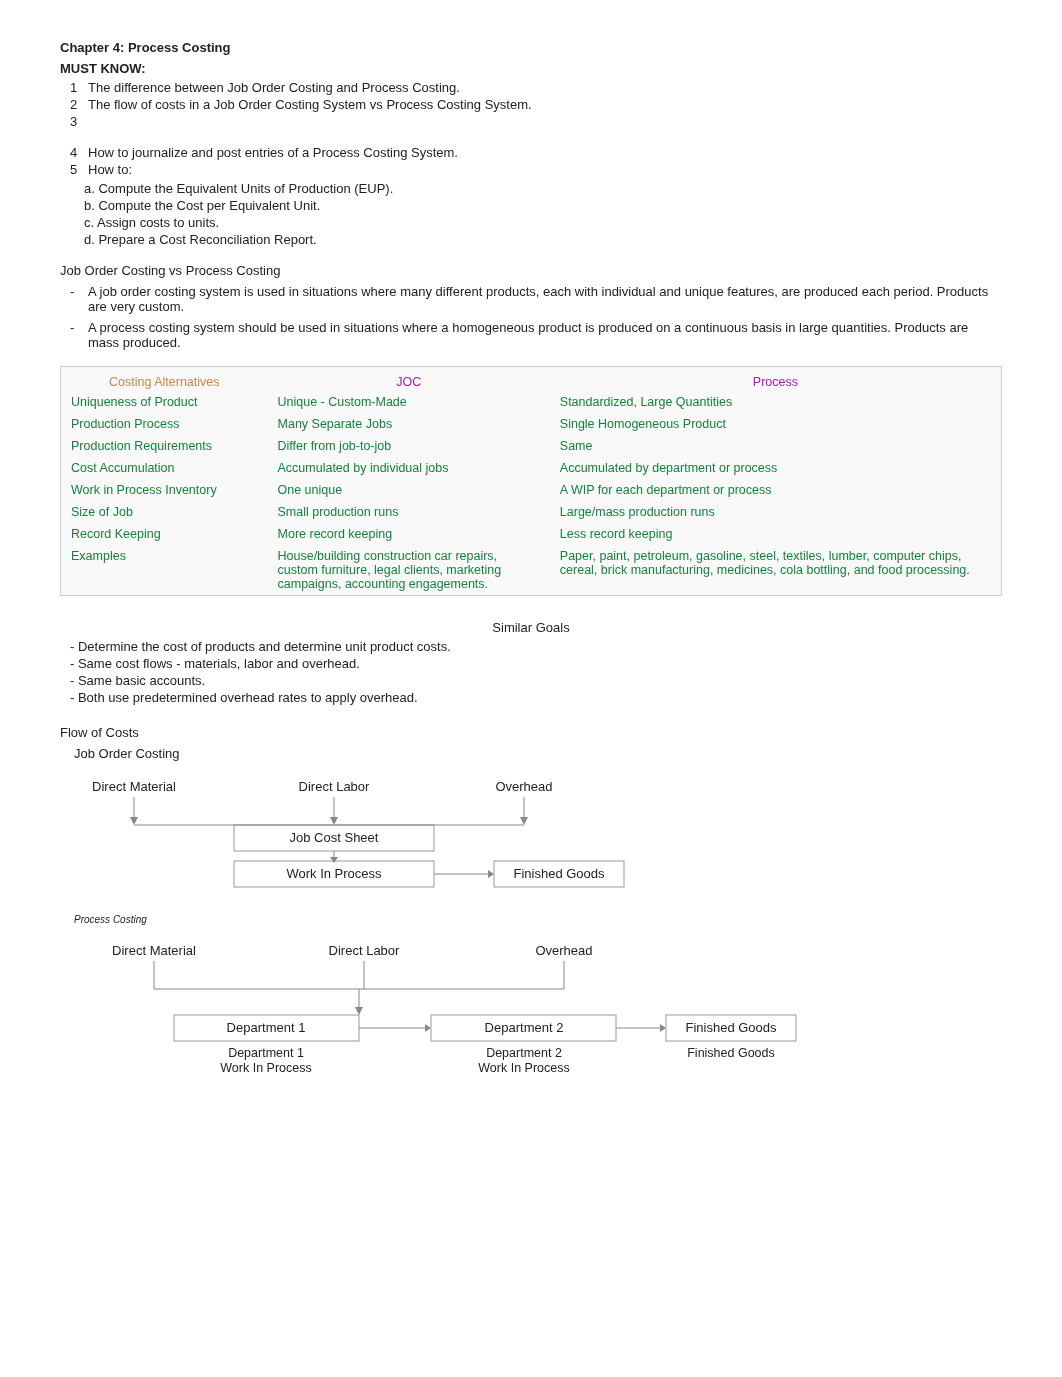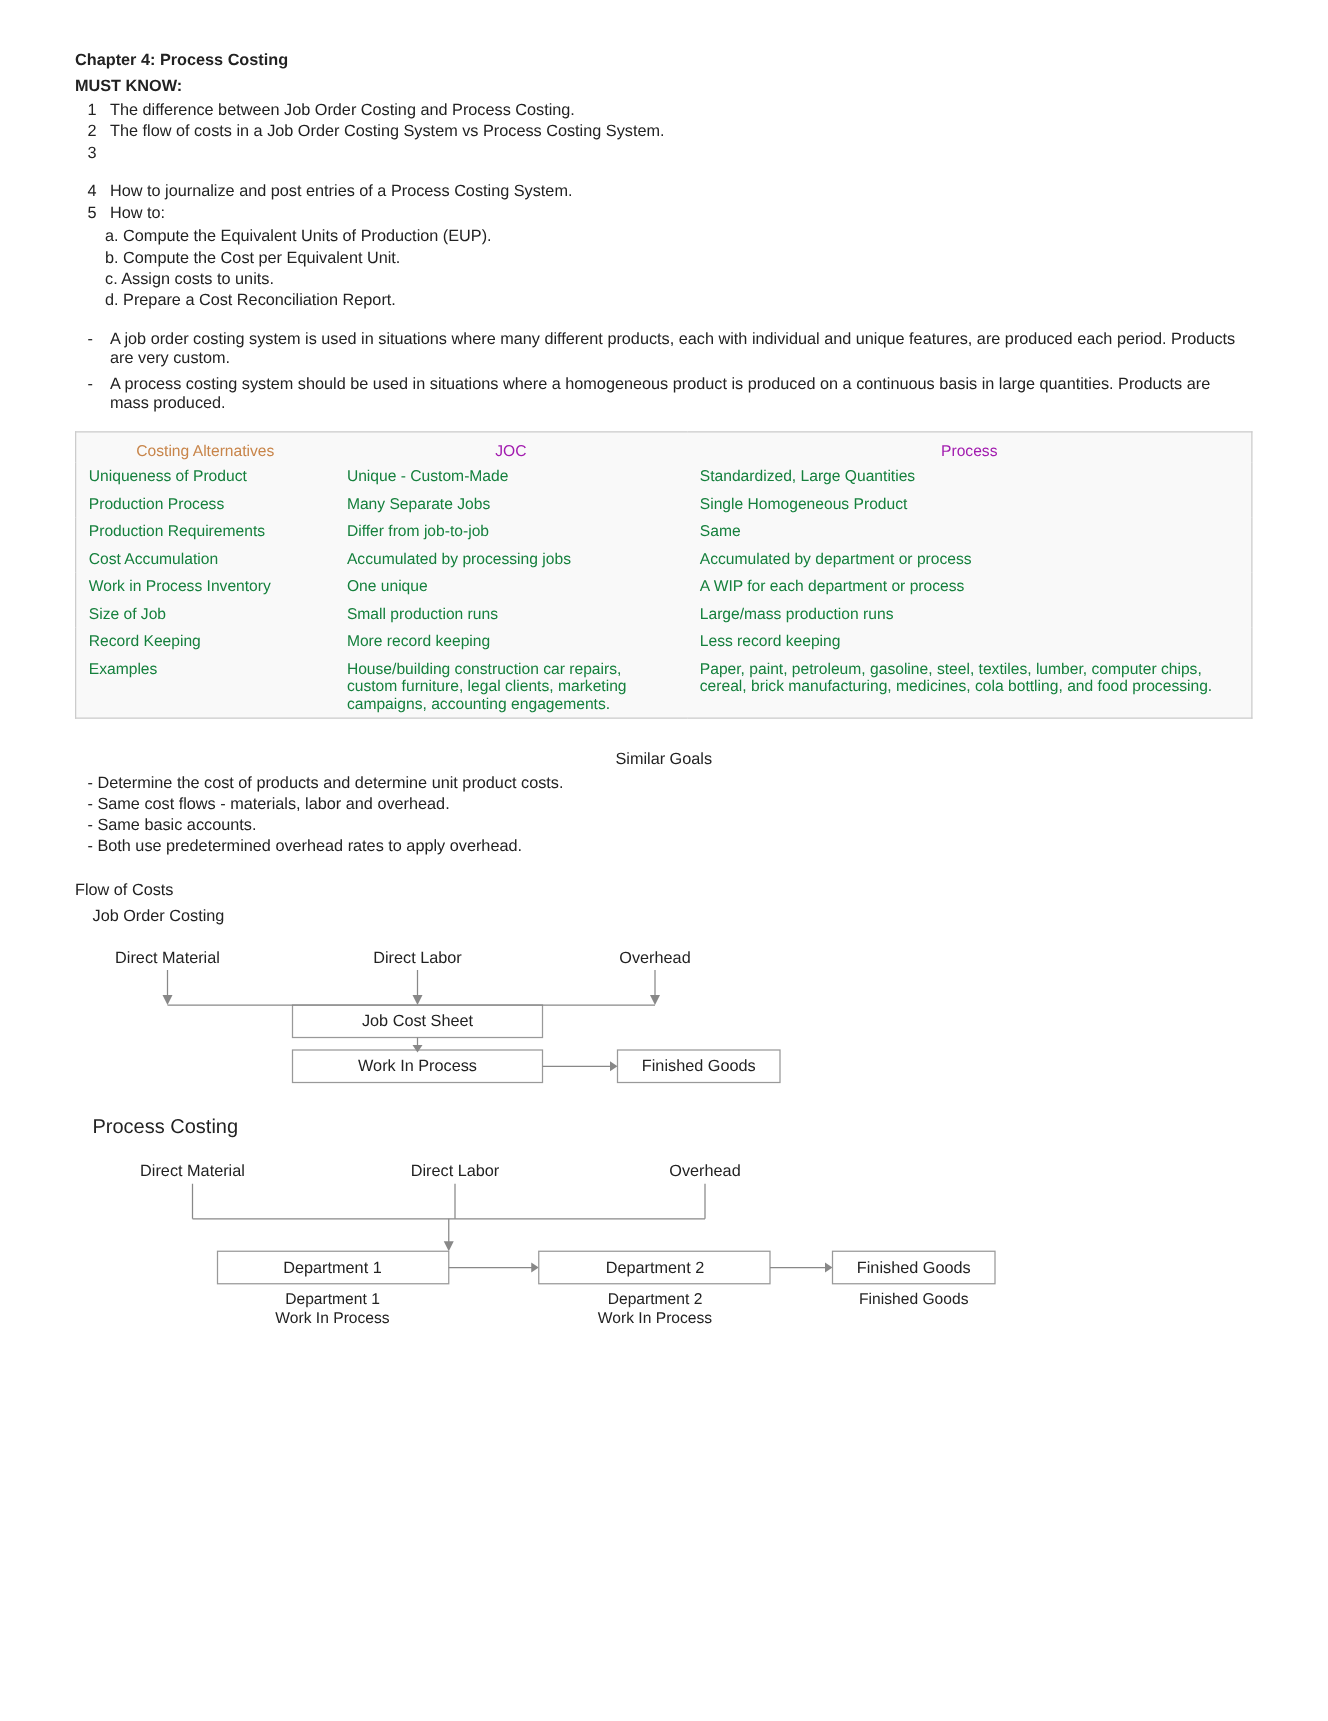--- a/index.html
+++ b/index.html
@@ -133,20 +133,21 @@
 </div>
 
 <div class="sub-list">
   <div class="sub-item">a. Compute the Equivalent Units of Production (EUP).</div>
   <div class="sub-item">b. Compute the Cost per Equivalent Unit.</div>
   <div class="sub-item">c. Assign costs to units.</div>
   <div class="sub-item">d. Prepare a Cost Reconciliation Report.</div>
 </div>
 
 <div class="section-gap">
+  <div class="section-title">Job Order Costing vs Process Costing</div>
   <div class="bullet-list">
     <div class="b-item">
       <span class="dash">-</span>
       <span>A job order costing system is used in situations where many different products, each with individual and unique features, are produced each period. Products are very custom.</span>
     </div>
     <div class="b-item">
       <span class="dash">-</span>
       <span>A process costing system should be used in situations where a homogeneous product is produced on a continuous basis in large quantities. Products are mass produced.</span>
     </div>
   </div>
@@ -171,21 +172,21 @@
       <td>Many Separate Jobs</td>
       <td>Single Homogeneous Product</td>
     </tr>
     <tr class="row-body">
       <td>Production Requirements</td>
       <td>Differ from job-to-job</td>
       <td>Same</td>
     </tr>
     <tr class="row-body">
       <td>Cost Accumulation</td>
-      <td>Accumulated by processing jobs</td>
+      <td>Accumulated by individual jobs</td>
       <td>Accumulated by department or process</td>
     </tr>
     <tr class="row-body">
       <td>Work in Process Inventory</td>
       <td>One unique</td>
       <td>A WIP for each department or process</td>
     </tr>
     <tr class="row-body">
       <td>Size of Job</td>
       <td>Small production runs</td>
@@ -254,21 +255,21 @@
       <polygon points="256,86 264,86 260,92" fill="#888"></polygon>
 
       <rect x="420" y="90" width="130" height="26" fill="#fff" stroke="#999" stroke-width="1"></rect>
       <text x="485" y="107" font-size="13" fill="#222" text-anchor="middle">Finished Goods</text>
 
       <line x1="360" y1="103" x2="418" y2="103" stroke="#888" stroke-width="1"></line>
       <polygon points="414,99 414,107 420,103" fill="#888"></polygon>
     </svg>
   </div>
 
-  <div style="padding-left:14px; margin-bottom:6px; font-size:16px;">Process Costing</div>
+  <div style="padding-left:14px; margin-bottom:6px; font-size:10px;font-style:italic;">Process Costing</div>
 
   <div class="flow-svg-container">
     <svg width="750" height="160">
 
       <text x="80" y="20" font-size="13" fill="#222" text-anchor="middle">Direct Material</text>
       <text x="290" y="20" font-size="13" fill="#222" text-anchor="middle">Direct Labor</text>
       <text x="490" y="20" font-size="13" fill="#222" text-anchor="middle">Overhead</text>
 
       <line x1="80" y1="54" x2="490" y2="54" stroke="#888" stroke-width="1"></line>
 

